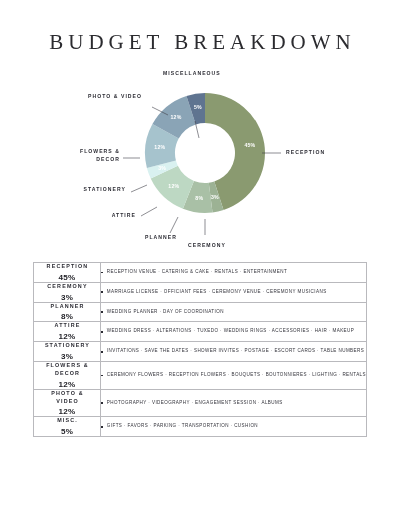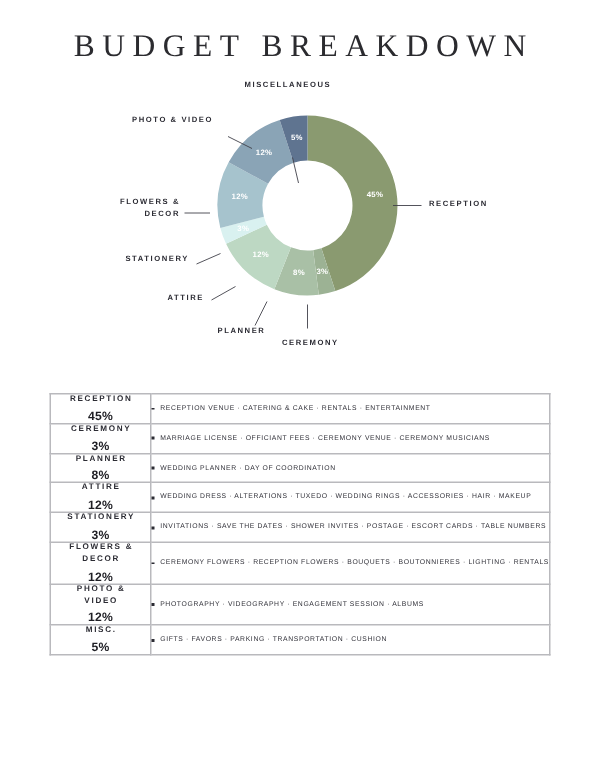--- a/index.html
+++ b/index.html
@@ -16,21 +16,21 @@
   }
 
   
   #page-title {
     text-align: center;
     font-family: "Liberation Serif", serif;
     font-size: 21px;
     font-weight: 400;
     letter-spacing: 5.0px;
     color: #2b2b2f;
-    margin: 0;
+    margin: 12px;
     padding-top: 20px;
     text-indent: 5px;
     line-height: 1;
   }
 
   
   #chart-zone {
     position: relative;
     width: 400px;
     height: 192px;

